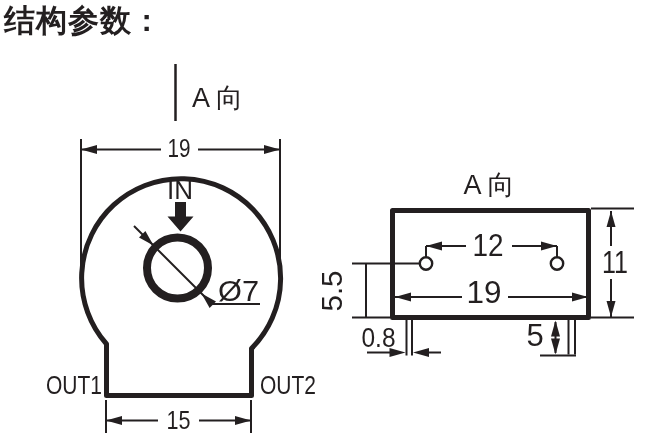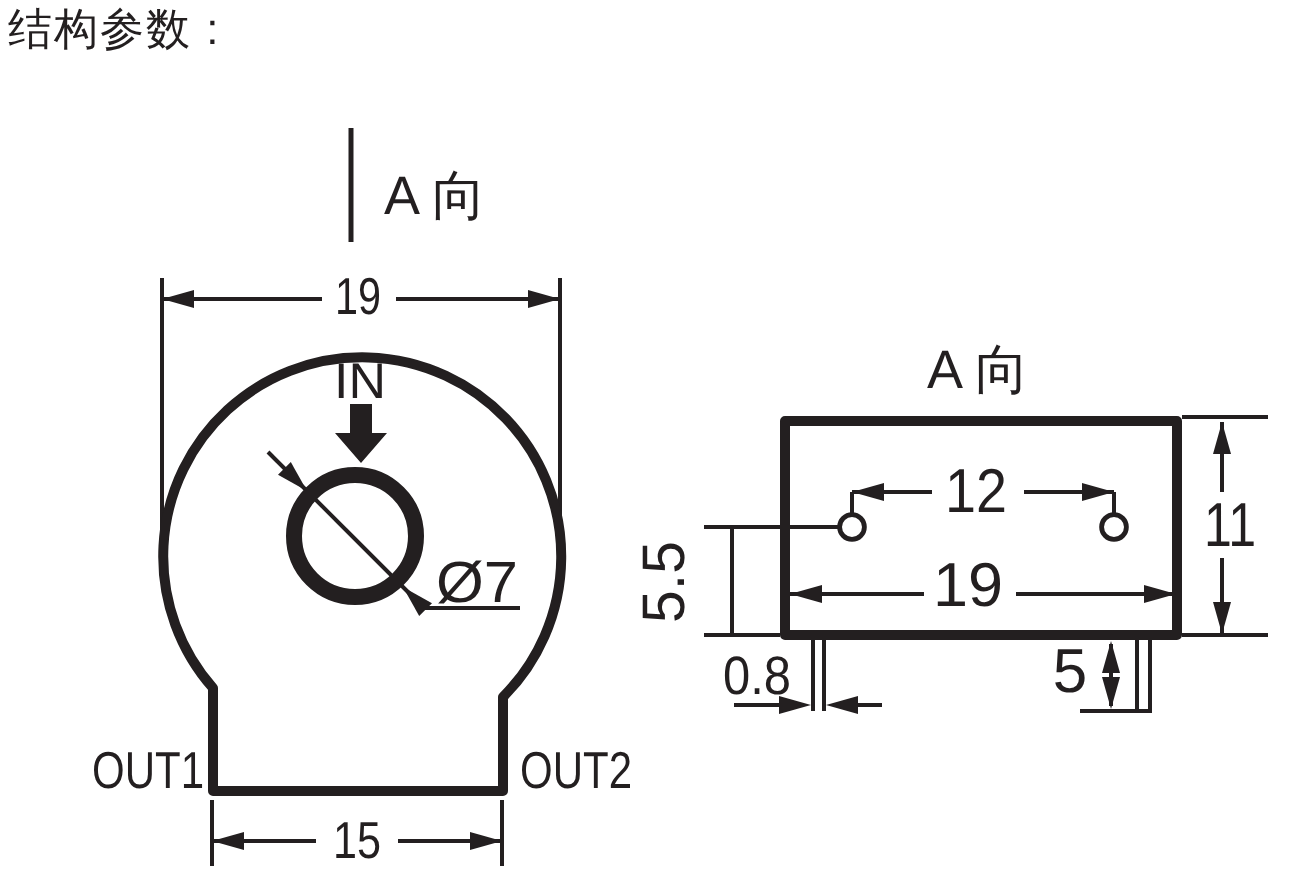--- a/index.html
+++ b/index.html
@@ -12,22 +12,22 @@
     width: 650px;
     height: 443px;
     background: #ffffff;
     overflow: hidden;
     font-family: "Liberation Sans", sans-serif;
   }
   #page-title {
     position: absolute;
     top: 0px;
     left: 4px;
-    font-size: 22px;
-    font-weight: normal;
+    font-size: 31px;
+    font-weight: bold;
     letter-spacing: 1px;
     color: #231f20;
     white-space: nowrap;
   }
   svg text {
     font-family: "Liberation Sans", sans-serif;
     fill: #231f20;
   }
   .ln   { stroke: #231f20; stroke-width: 2;   fill: none; }
   .ln25 { stroke: #231f20; stroke-width: 2.5; fill: none; }

